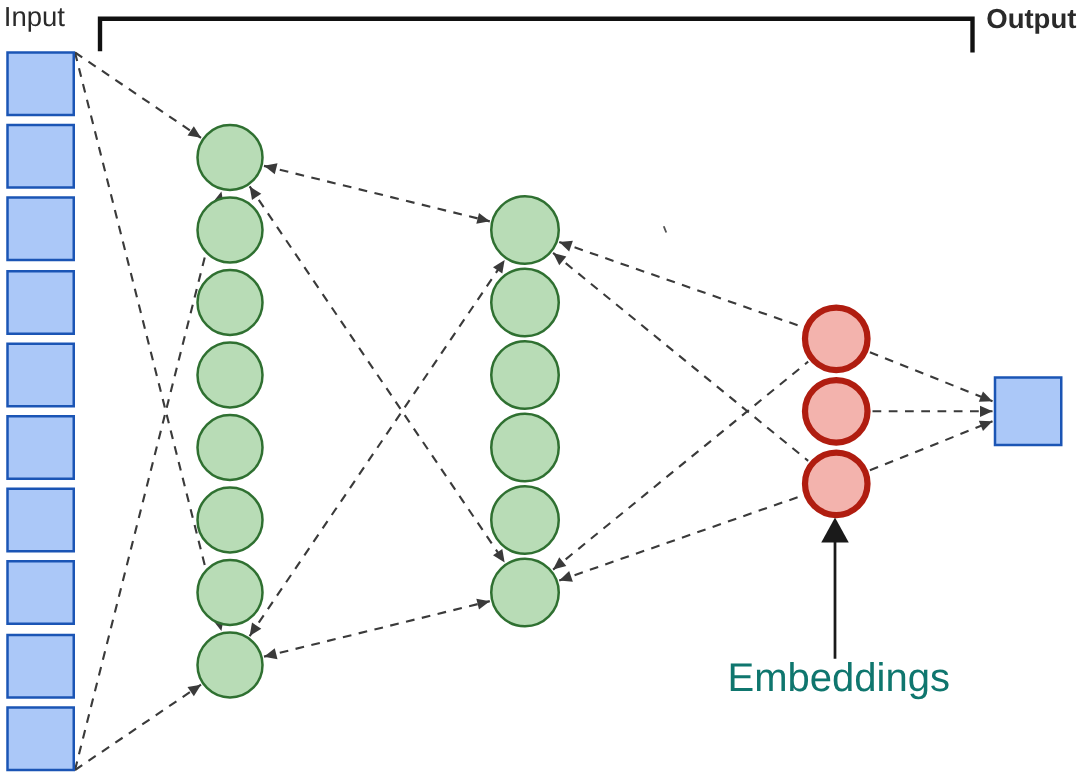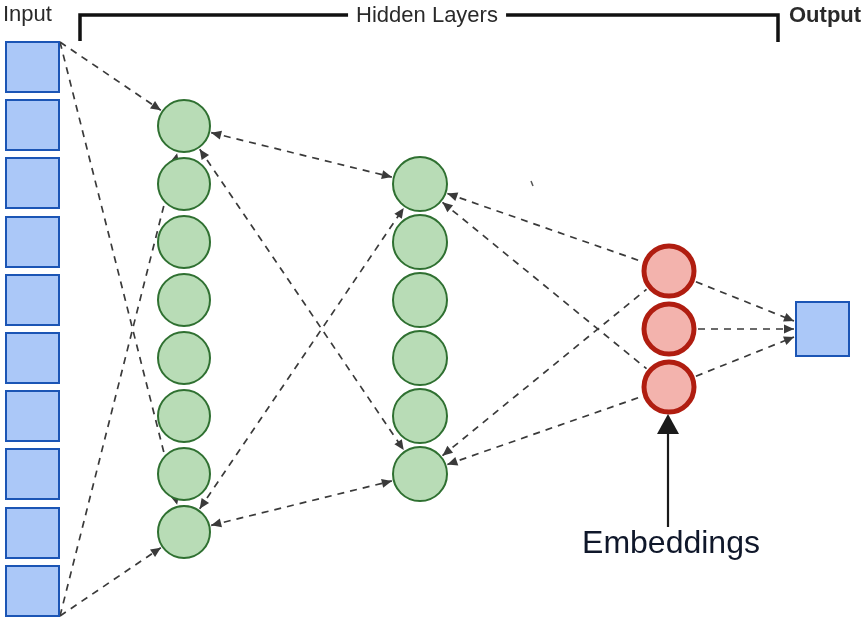--- a/index.html
+++ b/index.html
@@ -14,21 +14,21 @@
   .lbl{
     position:absolute;
     color:#2a2a2a;
     white-space:nowrap;
     line-height:1.15;
     font-family:"Liberation Sans",sans-serif;
   }
   #lbl-input{left:3px;top:1px;font-size:22px;}
   #lbl-hidden{left:427px;top:2px;transform:translateX(-50%);font-size:22px;background:#ffffff;padding:0 8px;}
   #lbl-output{left:789px;top:2px;font-size:22px;font-weight:bold;}
-  #lbl-emb{left:671px;top:524px;transform:translateX(-50%);font-size:32px;color:#0f172a;}
+  #lbl-emb{left:671px;top:524px;transform:translateX(-50%);font-size:32px;color:#0f766e;}
 </style>
 </head>
 <body>
 
 <div class="stage">
   <svg id="net-svg" width="865" height="619" viewBox="0 0 865 619">
       <path d="M 80 41 L 80 15 L 778 15 L 778 42" fill="none" stroke="#111111" stroke-width="3.5"></path>
       <line x1="60" y1="42" x2="160.8182766663267" y2="110.29625193525357" stroke="#3a3a3a" stroke-width="1.7" stroke-dasharray="7 6"></line>
       <polygon points="160.8182766663267,110.29625193525357 150.01527310818057,108.4134045907559 155.06290641470622,100.96213637636092" fill="#3a3a3a"></polygon>
       <line x1="60" y1="42" x2="177.13082370366118" y2="504.8556743128547" stroke="#3a3a3a" stroke-width="1.7" stroke-dasharray="7 6"></line>
@@ -89,16 +89,15 @@
       <circle cx="420" cy="416" r="27" fill="#b8dcb6" stroke="#2f7031" stroke-width="2"></circle>
       <circle cx="420" cy="474" r="27" fill="#b8dcb6" stroke="#2f7031" stroke-width="2"></circle>
       <circle cx="669" cy="271" r="25" fill="#f3b3ad" stroke="#b01d10" stroke-width="5"></circle>
       <circle cx="669" cy="329" r="25" fill="#f3b3ad" stroke="#b01d10" stroke-width="5"></circle>
       <circle cx="669" cy="387" r="25" fill="#f3b3ad" stroke="#b01d10" stroke-width="5"></circle>
       <line x1="668" y1="527" x2="668" y2="433" stroke="#1a1a1a" stroke-width="2.2"></line>
       <polygon points="668,414 657,434 679,434" fill="#1a1a1a"></polygon>
       <line x1="531" y1="181" x2="533" y2="186" stroke="#555555" stroke-width="1.5"></line>
     </svg>
   <div class="lbl" id="lbl-input">Input</div>
-  <div class="lbl" id="lbl-hidden">Hidden Layers</div>
   <div class="lbl" id="lbl-output">Output</div>
   <div class="lbl" id="lbl-emb">Embeddings</div>
 </div>
 
 </body></html>

